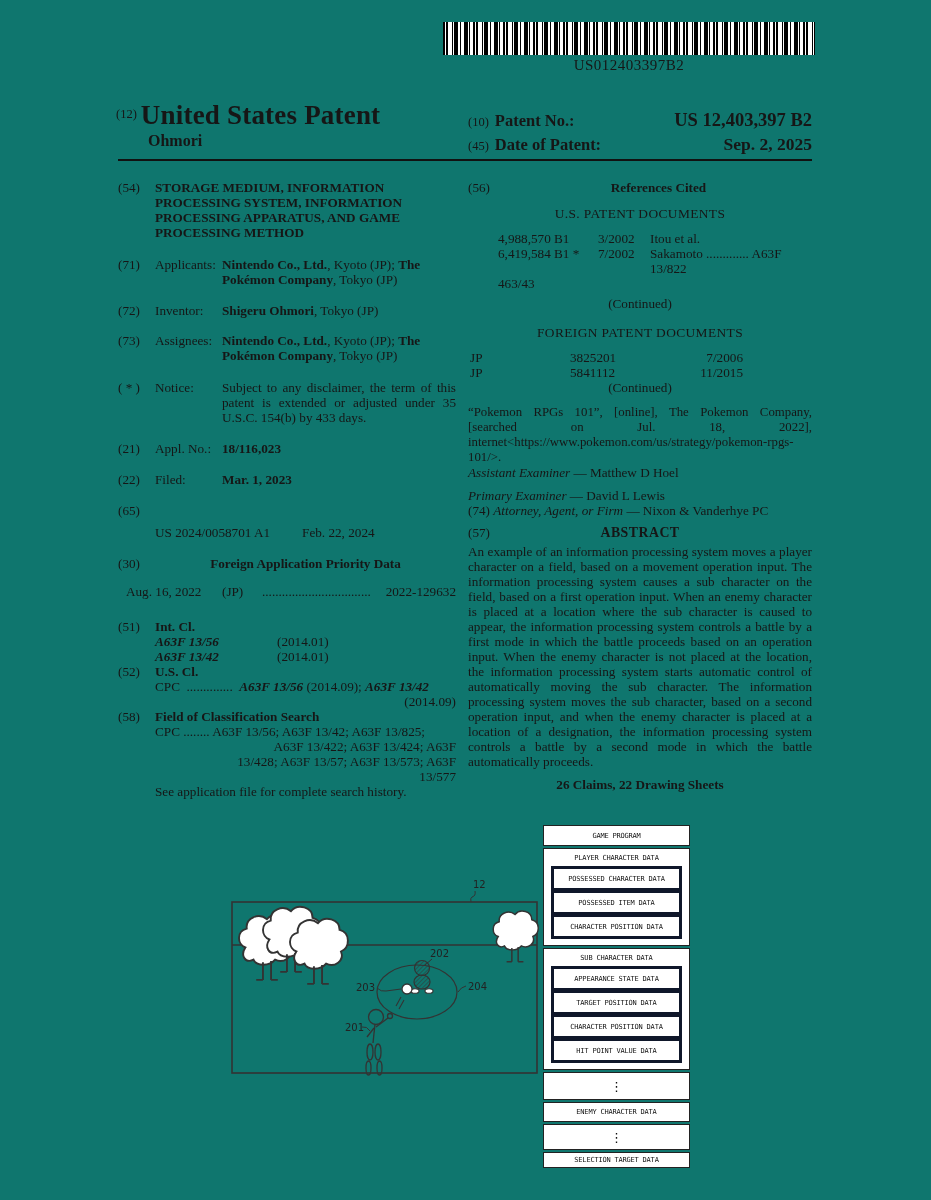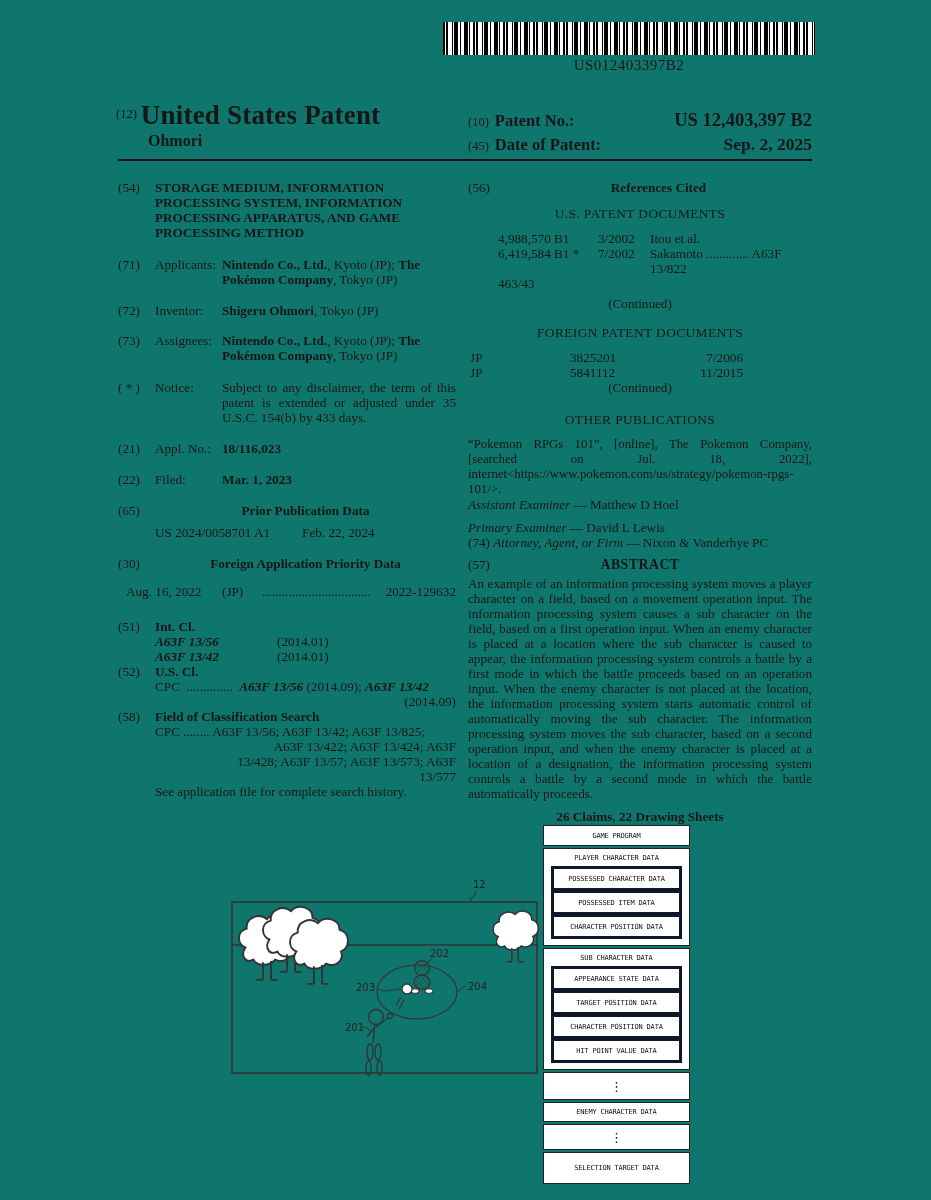--- a/index.html
+++ b/index.html
@@ -65,21 +65,21 @@
     font-family:"DejaVu Sans Mono",monospace;font-size:7px;letter-spacing:-.2px;color:#111;}
   .dbox{border:1px solid #222;background:#fff;box-sizing:border-box;}
   .dplain{height:21px;display:flex;align-items:center;justify-content:center;}
   .dsec{padding:0 7px 6px;}
   .dsec-label{height:18px;display:flex;align-items:center;justify-content:center;}
   .dsub{border:3px solid #0f172a;height:19px;margin-top:-1px;display:flex;align-items:center;justify-content:center;}
   .dsub:first-of-type{margin-top:0;}
   .ddots{height:28px;display:flex;align-items:center;justify-content:center;
     font-family:"DejaVu Sans",sans-serif;font-size:13px;}
   .ddots2{height:26px;}
-  .dlast{height:32px;}
+  .dlast{height:16px;}
   .denemy{height:20px;}
 </style>
 </head>
 <body>
 
 <div class="page">
 
   <div class="barcode"></div>
   <div class="barcode-text">US012403397B2</div>
 
@@ -169,21 +169,20 @@
       <div class="ibody">
           <div class="field">
         <span class="flabel">Filed:</span>
         <span class="fval b">Mar. 1, 2023</span>
       </div>
         </div>
     </div>
 
     <div class="item" style="margin-top:16px;">
       <div class="inum">(65)</div>
-      <div class="ibody cb">Prior Publication Data</div>
     </div>
     <div style="margin:7px 0 0 37px;display:flex;">
       <span>US 2024/0058701 A1</span>
       <span style="margin-left:32px;">Feb. 22, 2024</span>
     </div>
 
     <div class="item" style="margin-top:16px;">
       <div class="inum">(30)</div>
       <div class="ibody cb">Foreign Application Priority Data</div>
     </div>
@@ -265,21 +264,20 @@
         <span class="f-d">7/2006</span>
       </div>
       <div class="frow">
         <span class="f-c">JP</span>
         <span class="f-no">5841112</span>
         <span class="f-d">11/2015</span>
       </div>
     </div>
     <div class="cc">(Continued)</div>
 
-    <div class="caps-h" style="margin-top:17px;">OTHER PUBLICATIONS</div>
     <div class="just" style="margin-top:10px;font-size:12.8px;">“Pokemon RPGs 101”, [online], The Pokemon Company, [searched on Jul. 18, 2022], internet&lt;https://www.pokemon.com/us/strategy/pokemon-rpgs-101/&gt;.</div>
 
     <div><span class="it">Assistant Examiner</span><span> — Matthew D Hoel</span></div>
     <div style="margin-top:8px;"><span class="it">Primary Examiner</span><span> — David L Lewis</span></div>
     <div><span>(74)</span>&nbsp;<span class="it">Attorney, Agent, or Firm</span><span> — Nixon &amp; Vanderhye PC</span></div>
 
     <div class="abs-h" style="margin-top:7px;">
       <span class="abs-n">(57)</span>
       <span class="abs-t">ABSTRACT</span>
     </div>

